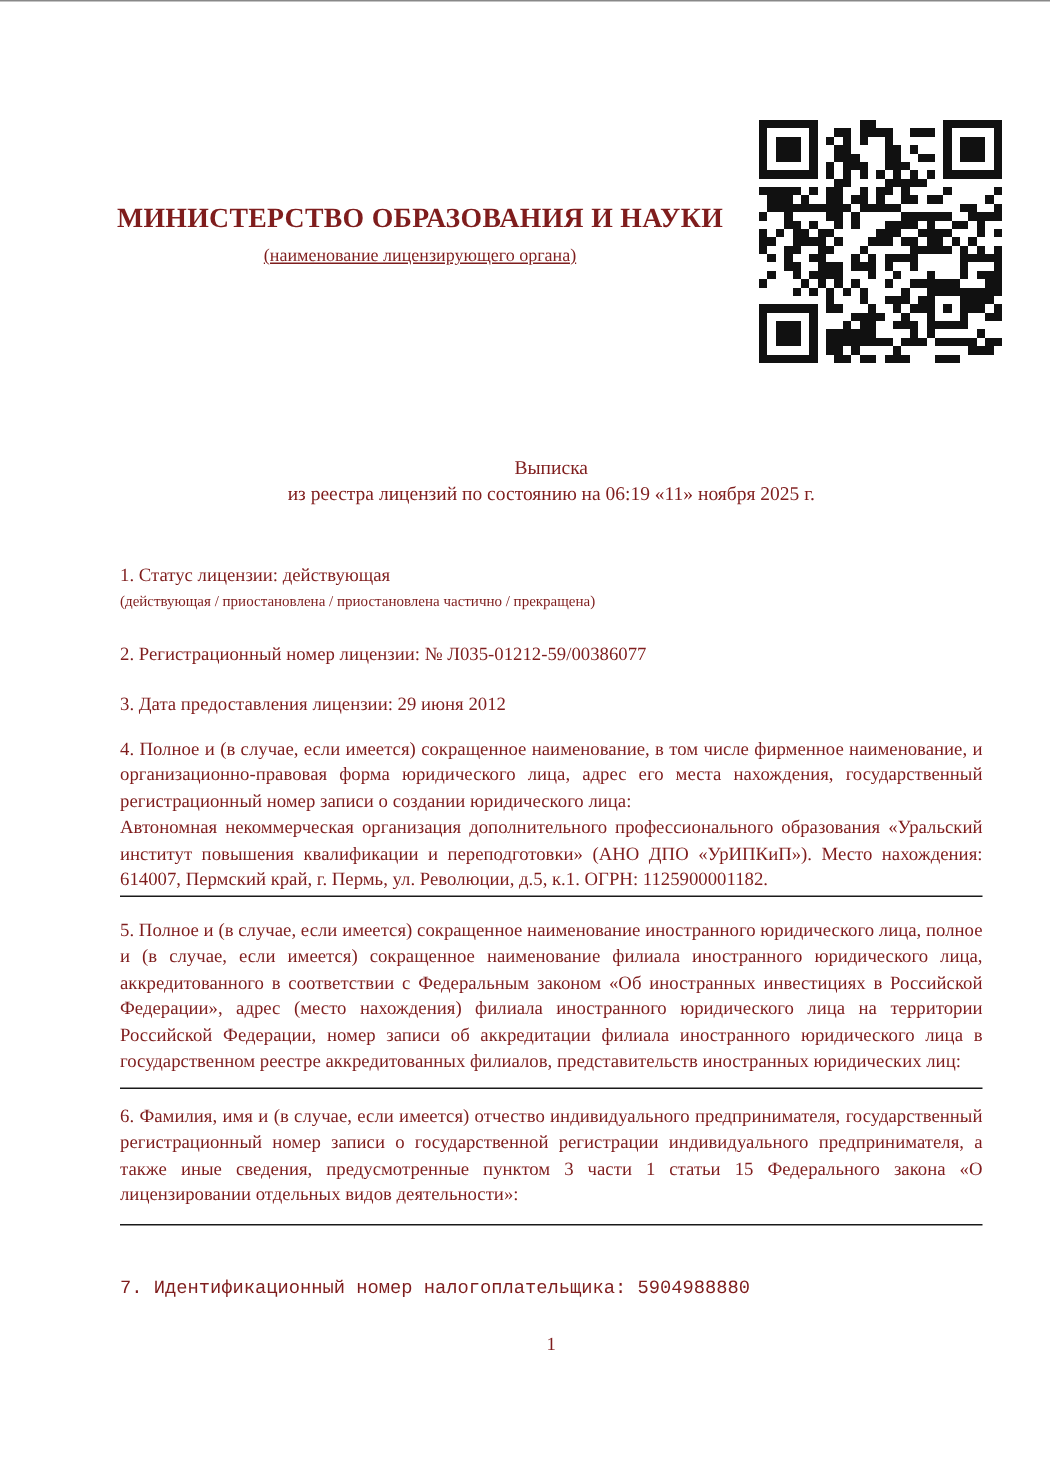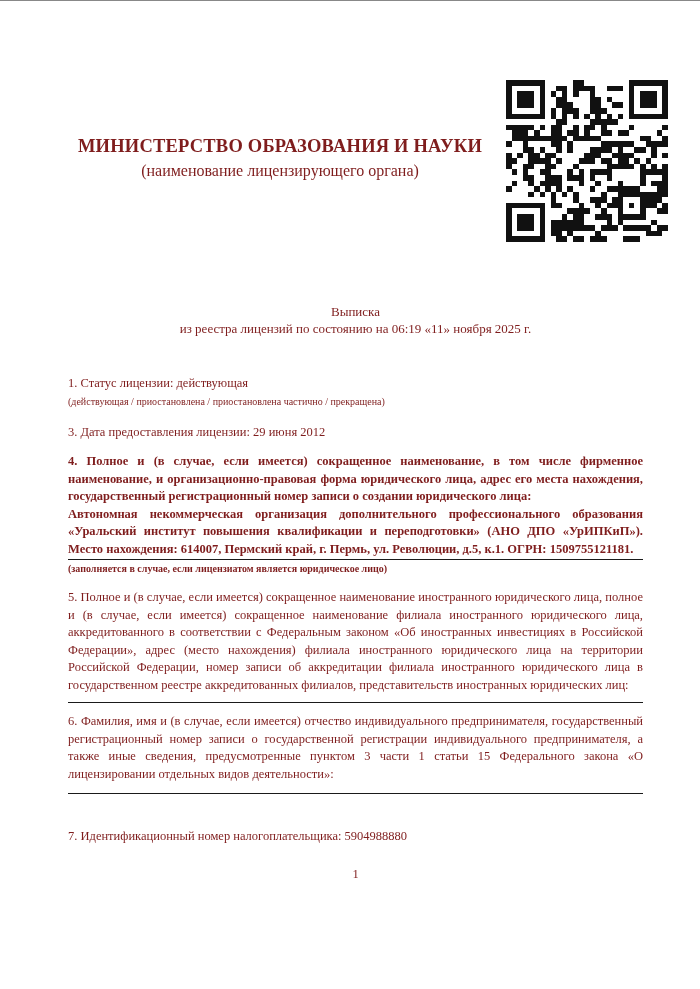--- a/index.html
+++ b/index.html
@@ -22,40 +22,41 @@
     width: 434px;
     text-align: center;
   }
   .ministry-name {
     font-weight: bold;
     font-size: 18.5px;
     line-height: 29px;
     letter-spacing: 0.2px;
   }
   .ministry-caption {
-    font-size: 16px;
+    font-size: 12px;
     line-height: 13px;
     margin-top: 3px;
+    text-decoration: underline;
   }
 
   
   .qr {
     position: absolute;
     left: 506px;
     top: 79px;
     width: 162px;
     height: 162px;
   }
   .qr svg { width: 100%; height: 100%; display: block; }
   .qr rect { fill: #111; }
 
   
   .main {
     position: absolute;
-    left: 68px;
+    left: 80px;
     top: 302px;
     width: 575px;
     font-size: 12.5px;
     line-height: 17.5px;
   }
   .doc-title {
     text-align: center;
     font-size: 13px;
     line-height: 17px;
   }
@@ -67,27 +68,27 @@
     text-align: left;
     margin-top: 2px;
   }
   .rule {
     border-top: 1.5px solid #1a1a1a;
     height: 0;
   }
   .item-1 { margin-top: 38px; font-family: Liberation Serif, serif; }
   .item-2 { margin-top: 20px; }
   .item-3 { margin-top: 16px; }
-  .item-4 { margin-top: 12px; font-weight: bold; }
+  .item-4 { margin-top: 12px; }
   .item-4 .value { border-bottom: 1.5px solid #1a1a1a; padding-bottom: 1px; }
   .item-5 { margin-top: 14px; }
   .item-5 .rule { margin-top: 8px; }
   .item-6 { margin-top: 10px; font-family: Liberation Serif, serif; }
   .item-6 .rule { margin-top: 10px; }
-  .item-7 { margin-top: 34px; }
+  .item-7 { margin-top: 34px; font-family: Liberation Mono, monospace; }
   .page-number {
     text-align: center;
     margin-top: 20px;
     font-size: 12.5px;
   }
 </style>
 </head>
 <body>
 
 <div class="page">
@@ -529,29 +530,31 @@
     <div class="doc-title">
       <div>Выписка</div>
       <div>из реестра лицензий по состоянию на 06:19 «11» ноября 2025 г.</div>
     </div>
 
     <div class="item-1">
       <div class="item-line">1. Статус лицензии: действующая</div>
       <div class="caption">(действующая / приостановлена / приостановлена частично / прекращена)</div>
     </div>
 
+    <div class="item-2">
+      <div class="item-line">2. Регистрационный номер лицензии: № Л035-01212-59/00386077</div>
+    </div>
 
     <div class="item-3">
       <div class="item-line">3. Дата предоставления лицензии: 29 июня 2012</div>
     </div>
 
     <div class="item-4">
       <div class="para">4. Полное и (в случае, если имеется) сокращенное наименование, в том числе фирменное наименование, и организационно-правовая форма юридического лица, адрес его места нахождения, государственный регистрационный номер записи о создании юридического лица:</div>
-      <div class="para value">Автономная некоммерческая организация дополнительного профессионального образования «Уральский институт повышения квалификации и переподготовки» (АНО ДПО «УрИПКиП»). Место нахождения: 614007, Пермский край, г. Пермь, ул. Революции, д.5, к.1. ОГРН: 1509755121181.</div>
-      <div class="caption">(заполняется в случае, если лицензиатом является юридическое лицо)</div>
+      <div class="para value">Автономная некоммерческая организация дополнительного профессионального образования «Уральский институт повышения квалификации и переподготовки» (АНО ДПО «УрИПКиП»). Место нахождения: 614007, Пермский край, г. Пермь, ул. Революции, д.5, к.1. ОГРН: 1125900001182.</div>
     </div>
 
     <div class="item-5">
       <div class="para">5. Полное и (в случае, если имеется) сокращенное наименование иностранного юридического лица, полное и (в случае, если имеется) сокращенное наименование филиала иностранного юридического лица, аккредитованного в соответствии с Федеральным законом «Об иностранных инвестициях в Российской Федерации», адрес (место нахождения) филиала иностранного юридического лица на территории Российской Федерации, номер записи об аккредитации филиала иностранного юридического лица в государственном реестре аккредитованных филиалов, представительств иностранных юридических лиц:</div>
       <div class="rule"></div>
     </div>
 
     <div class="item-6">
       <div class="para">6. Фамилия, имя и (в случае, если имеется) отчество индивидуального предпринимателя, государственный регистрационный номер записи о государственной регистрации индивидуального предпринимателя, а также иные сведения, предусмотренные пунктом 3 части 1 статьи 15 Федерального закона «О лицензировании отдельных видов деятельности»:</div>
       <div class="rule"></div>

